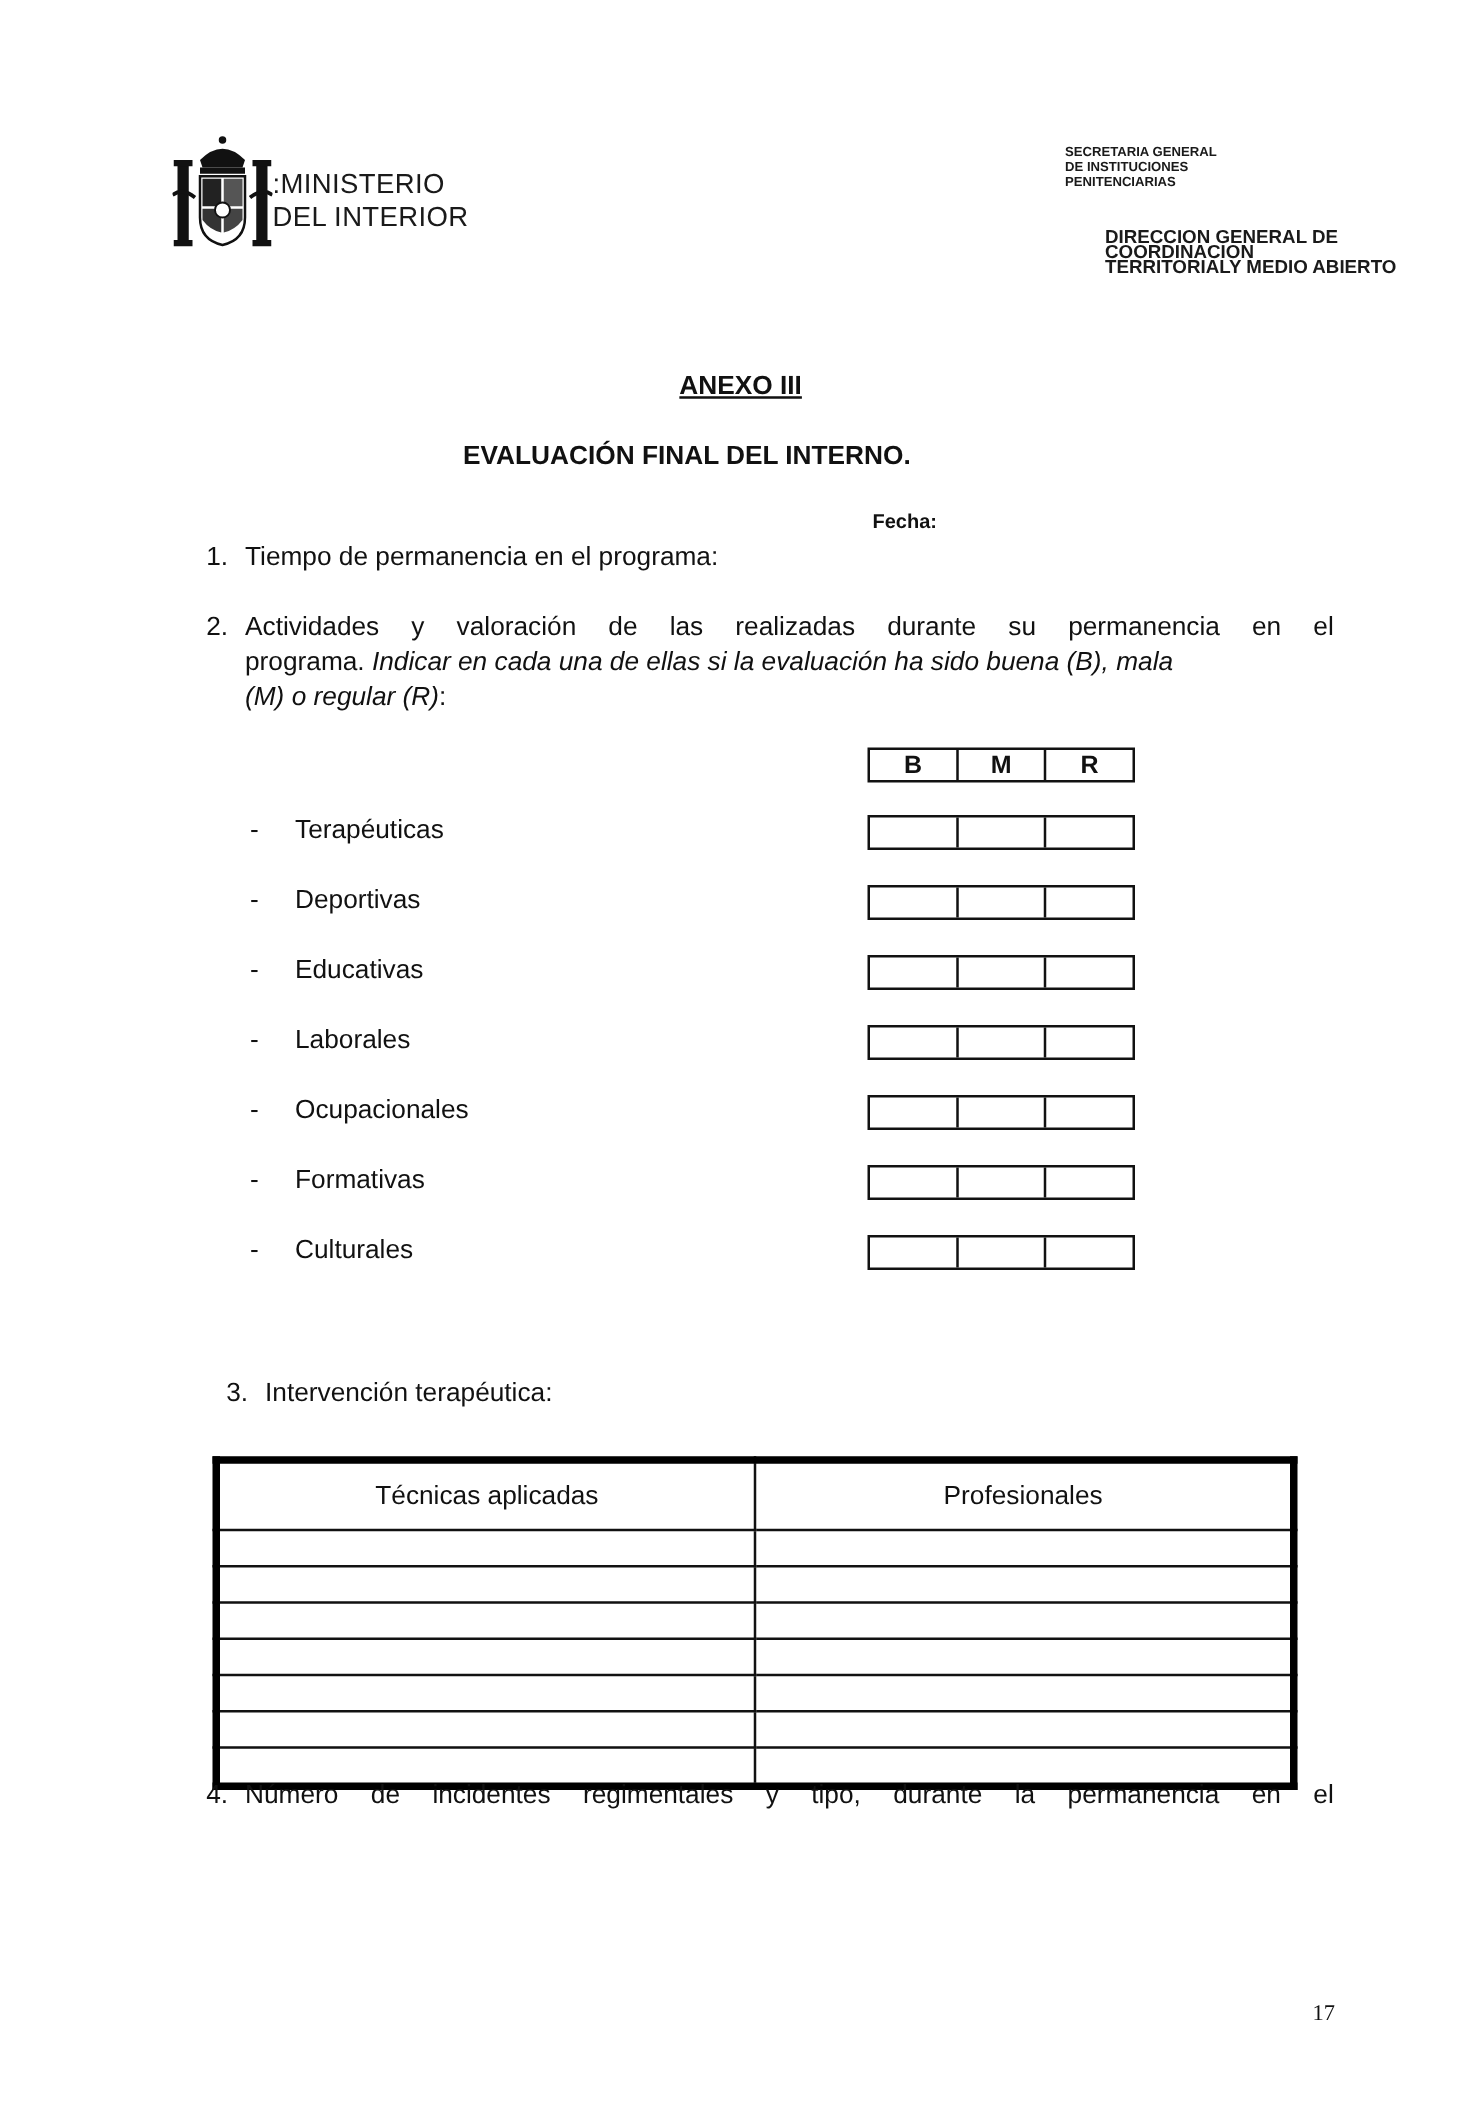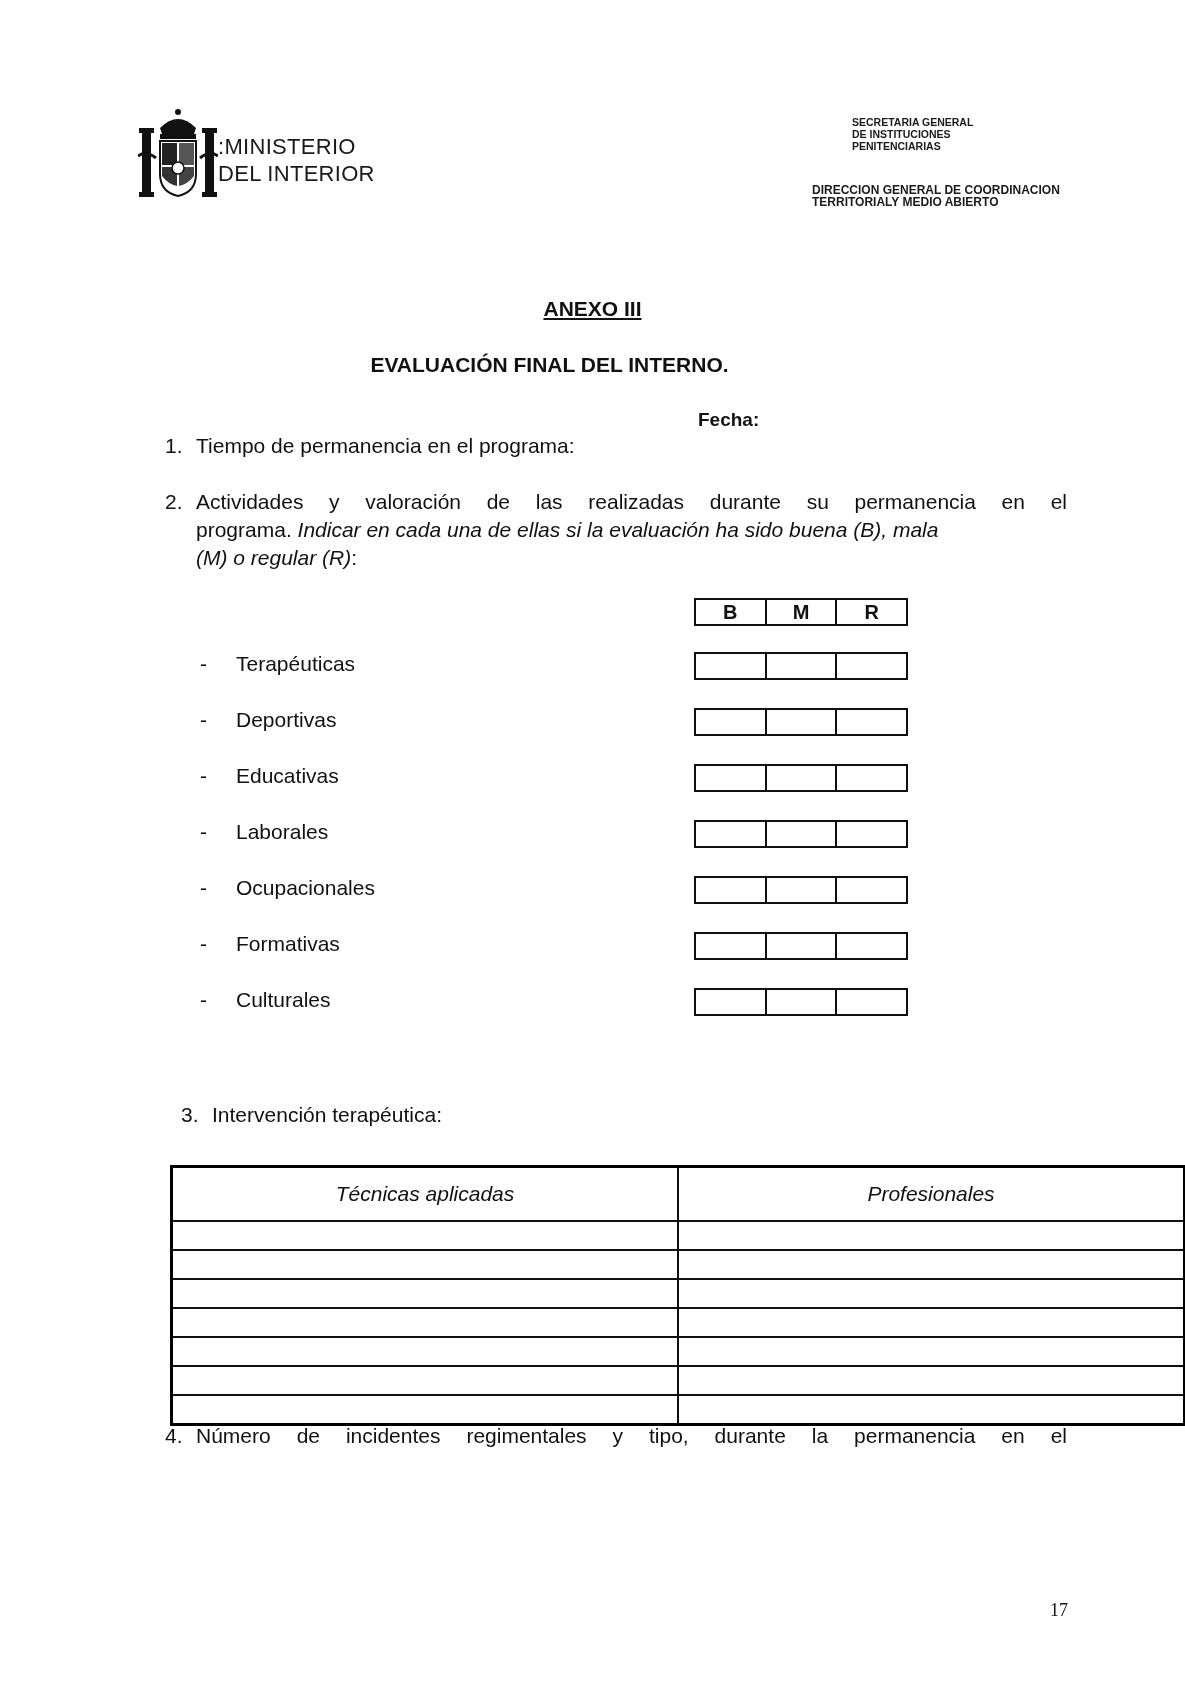--- a/index.html
+++ b/index.html
@@ -3,46 +3,46 @@
 <meta charset="utf-8">
 <style>
   html, body { margin:0; padding:0; background:#ffffff; }
   body { width:1185px; height:1694px; position:relative; overflow:hidden;
          font-family:"Liberation Sans", sans-serif; color:#111; }
   .abs { position:absolute; }
   
   .crest { left:138px; top:106px; width:80px; height:96px; }
   .ministry { left:218px; top:133px; font-size:22px; line-height:27px; letter-spacing:0.3px; color:#1a1a1a; }
   .secgen { left:852px; top:116px; font-size:10.5px; line-height:12px; font-weight:bold; color:#1a1a1a; }
-  .dirgen { left:812px; top:184px; font-size:12px; line-height:12px; font-weight:bold; color:#1a1a1a; }
+  .dirgen { left:884px; top:184px; font-size:15px; line-height:12px; font-weight:bold; color:#1a1a1a; }
   
   .anexo { left:0; width:1185px; top:297px; text-align:center; font-size:21px; font-weight:bold; text-decoration:underline; }
   .evaltitle { left:0; width:1099px; top:353px; text-align:center; font-size:21px; font-weight:bold; }
-  .fecha { left:698px; top:409px; font-size:19px; font-weight:bold; }
+  .fecha { left:698px; top:409px; font-size:16px; font-weight:bold; }
   .item { font-size:21px; line-height:28px; }
   .num { display:inline-block; width:31px; }
   .q1 { left:165px; top:432px; }
   .q2 { left:165px; top:488px; width:902px; }
   .q2 .line { display:flex; justify-content:space-between; }
   .q2 .ind { padding-left:31px; }
   .q2 i { font-style:italic;margin-top:16px; }
   .q3 { left:181px; top:1088px;margin-top:13px; }
   .q4 { left:165px; top:1422px; width:902px; }
   .q4 .line { display:flex; justify-content:space-between; }
   
   .bmr-head { left:694px; top:598px; width:214px; height:28px; display:flex; border:2px solid #111; box-sizing:border-box; }
   .bmr-head div { flex:1; text-align:center; font-weight:bold; font-size:20px; line-height:24px; border-right:2px solid #111; }
   .bmr-head div:last-child { border-right:none; }
   .act-label { left:200px; font-size:21px; line-height:28px; }
   .act-label .dash { display:inline-block; width:36px; }
   .act-box { left:694px; width:214px; height:28px; display:flex; border:2px solid #111; box-sizing:border-box; }
   .act-box div { flex:1; border-right:2px solid #111; }
   .act-box div:last-child { border-right:none; }
   
-  .tech { left:170px; top:1165px; width:1016px; border-collapse:collapse; border:3px solid #000000;font-style:italic; }
+  .tech { left:170px; top:1165px; width:868px; border-collapse:collapse; border:6px solid #000000; }
   .tech td, .tech th { border:2px solid #111; font-weight:normal; font-size:21px; }
   .tech th { height:50px; text-align:center; }
   .tech td { height:25px; }
   .pagenum { left:1050px; top:1600px; font-family:"Liberation Serif", serif; font-size:18px; }
 </style>
 </head>
 <body>
 
 <div class="abs crest">
   <svg width="80" height="96" viewBox="0 0 80 96">

